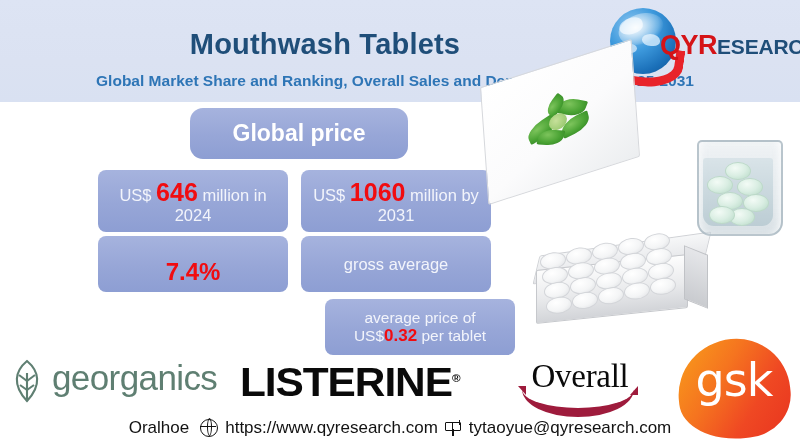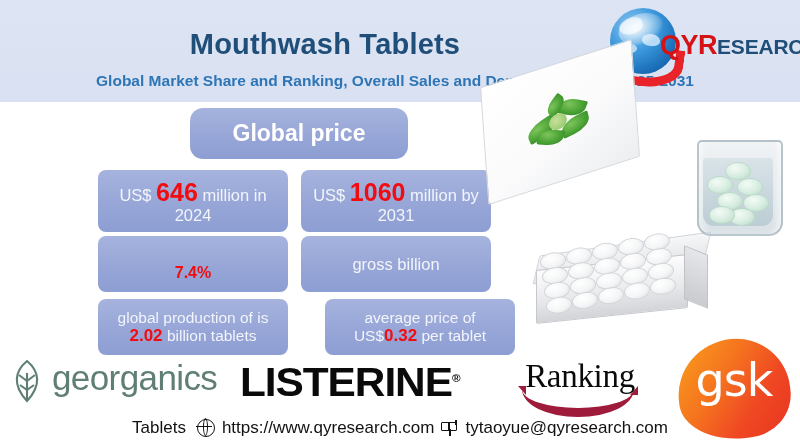--- a/index.html
+++ b/index.html
@@ -71,21 +71,21 @@
 
   #box-title{left:190px;top:108px;width:218px;height:51px;font-size:23px;font-weight:bold;color:#ffffff;border-radius:13px;}
   #box-2024{left:98px;top:170px;width:190px;height:62px;font-size:16.5px;}
   #box-2031{left:301px;top:170px;width:190px;height:62px;font-size:16.5px;}
   #box-cagr{left:98px;top:236px;width:190px;height:56px;font-size:16.5px;}
   #box-margin{left:301px;top:236px;width:190px;height:56px;font-size:16.5px;}
   #box-prod{left:98px;top:299px;width:190px;height:56px;font-size:15.5px;}
   #box-price{left:301px;top:299px;width:190px;height:56px;font-size:15.5px;margin-left:24px;}
 
   #box-2024 .red,#box-2031 .red{font-size:25px;}
-  #box-cagr .red,#box-margin .red{font-size:16px;display:block;margin-top:17px;}
+  #box-cagr .red,#box-margin .red{font-size:24px;display:block;margin-top:17px;}
   #box-prod .red,#box-price .red{font-size:17px;}
 
   
   .photo{position:absolute;left:492px;top:132px;width:308px;height:228px;}
 
   .box3d{position:absolute;left:40px;top:78px;width:175px;height:105px;}
   .box3d .front{
     position:absolute;left:4px;top:52px;width:150px;height:52px;
     background:linear-gradient(180deg,#fdfdfd 0%,#e9eaec 55%,#d2d4d8 100%);
     border:1px solid #c6c8cc;border-radius:2px;
@@ -241,26 +241,23 @@
 
   <div class="box" id="box-2031">
     <span><span>US$ </span><span class="red">1060</span><span> million by 2031</span></span>
   </div>
 
   <div class="box" id="box-cagr">
     <span><span class="red">7.4%</span></span>
   </div>
 
   <div class="box" id="box-margin">
-    <span><span>gross billion</span></span>
-  </div>
-
-  <div class="box" id="box-prod">
-    <span><span>global production of is </span><span class="red">2.02</span><span> billion tablets</span></span>
-  </div>
+    <span><span>gross average</span></span>
+  </div>
+
 
   <div class="box" id="box-price">
     <span><span>average price of US$</span><span class="red">0.32</span><span> per tablet</span></span>
   </div>
 
   <div class="photo">
     <div class="lid">
       <div class="mint">
         <div class="leaf l1"></div>
           <div class="leaf l2"></div>
@@ -320,33 +317,33 @@
       <line x1="21" y1="22" x2="29" y2="16" stroke="#5f7f72" stroke-width="2.1"></line>
       <line x1="21" y1="31" x2="14" y2="26" stroke="#5f7f72" stroke-width="2.1"></line>
       <line x1="21" y1="31" x2="28" y2="26" stroke="#5f7f72" stroke-width="2.1"></line>
     </svg>
     <div class="gtext">georganics</div>
   </div>
 
   <div class="listerine"><span>LISTERINE</span><span class="reg">®</span></div>
 
   <div class="oralhoe">
-    <div class="otext">Ranking</div>
+    <div class="otext">Overall</div>
     <div class="smile"></div>
     <div class="tipL"></div>
     <div class="tipR"></div>
   </div>
 
   <div class="gsk">
     <div class="blob"></div>
     <div class="gtxt">gsk</div>
   </div>
 
   <div class="contact">
-    <span class="lbl">Tablets</span>
+    <span class="lbl">Oralhoe</span>
     <span class="ic-globe"></span>
     <span>https://www.qyresearch.com</span>
     <span class="ic-mail">
         <span class="bx"></span>
         <span class="post"></span>
         <span class="flag"></span>
       </span>
     <span>tytaoyue@qyresearch.com</span>
   </div>
 

